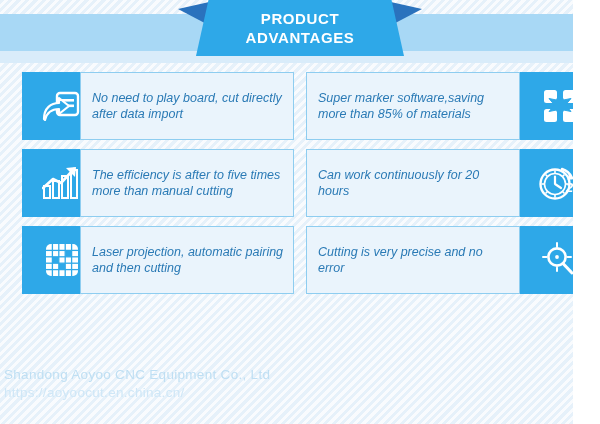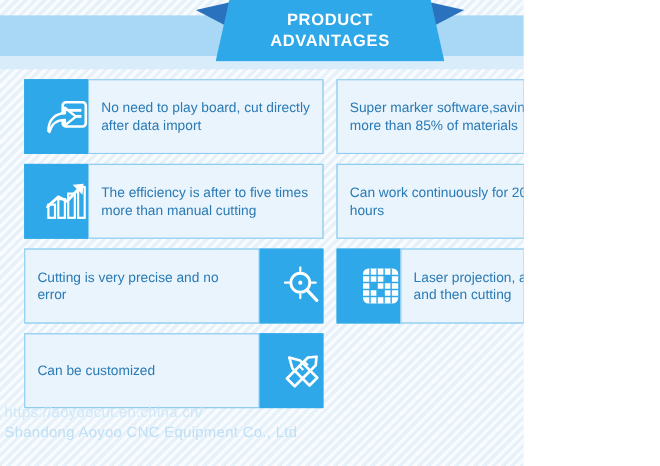--- a/index.html
+++ b/index.html
@@ -10,21 +10,21 @@
   body {
     width: 600px;
     height: 424px;
     overflow: hidden;
     font-family: "Liberation Sans", sans-serif;
     background: #ffffff;
   }
 
   #page {
     position: relative;
-    width: 476px;
+    width: 573px;
     height: 424px;
     background:
       repeating-linear-gradient(
         -45deg,
         rgba(255,255,255,0.0) 0px,
         rgba(255,255,255,0.0) 3px,
         rgba(255,255,255,0.75) 3px,
         rgba(255,255,255,0.75) 6px
       ),
       #e6f1fa;
@@ -95,20 +95,21 @@
     text-align: center;
     white-space: nowrap;
   }
 
   
   .grid {
     position: absolute;
     left: 22px;
     top: 72px;
     width: 556px;
+    font-style: italic;
   }
   .row {
     display: flex;
     justify-content: space-between;
     margin-bottom: 9px;
     height: 68px;
   }
   .card {
     display: flex;
     width: 272px;
@@ -263,39 +264,20 @@
         </div>
         <div class="text-box">
           <div class="card-text">Can work continuously for 20 hours</div>
         </div>
       </div>
 
     </div>
 
     <div class="row">
 
-      <div class="card right">
-        <div class="icon-box">
-          <svg width="38" height="36" viewBox="0 0 38 36">
-            <circle cx="17" cy="15" r="8.6" fill="none" stroke="#ffffff" stroke-width="2.6"></circle>
-            <circle cx="17" cy="15" r="1.9" fill="#ffffff"></circle>
-            <line x1="23" y1="21.5" x2="32" y2="31" stroke="#ffffff" stroke-width="3" stroke-linecap="round"></line>
-            <g stroke="#ffffff" stroke-width="2" stroke-linecap="round">
-              <line x1="17" y1="1" x2="17" y2="4.5"></line>
-              <line x1="17" y1="25.5" x2="17" y2="29"></line>
-              <line x1="3" y1="15" x2="6.5" y2="15"></line>
-              <line x1="27.5" y1="15" x2="31" y2="15"></line>
-            </g>
-          </svg>
-        </div>
-        <div class="text-box">
-          <div class="card-text">Cutting is very precise and no error</div>
-        </div>
-      </div>
-
       <div class="card">
         <div class="icon-box">
           <svg width="36" height="36" viewBox="0 0 36 36">
             <rect x="2" y="2" width="32" height="32" rx="5" fill="#ffffff"></rect>
             <g stroke="#2ea8e8" stroke-width="1.3">
               <line x1="2" y1="8.4" x2="34" y2="8.4"></line>
               <line x1="2" y1="14.8" x2="34" y2="14.8"></line>
               <line x1="2" y1="21.2" x2="34" y2="21.2"></line>
               <line x1="2" y1="27.6" x2="34" y2="27.6"></line>
               <line x1="8.4" y1="2" x2="8.4" y2="34"></line>
@@ -306,47 +288,47 @@
             <rect x="8.6" y="15" width="6.1" height="6.1" fill="#2ea8e8"></rect>
             <rect x="15" y="21.4" width="6.1" height="6.1" fill="#2ea8e8"></rect>
             <rect x="21.4" y="8.6" width="6.1" height="6.1" fill="#2ea8e8"></rect>
           </svg>
         </div>
         <div class="text-box">
           <div class="card-text">Laser projection, automatic pairing and then cutting</div>
         </div>
       </div>
 
+      <div class="card right">
+        <div class="icon-box">
+          <svg width="38" height="36" viewBox="0 0 38 36">
+            <circle cx="17" cy="15" r="8.6" fill="none" stroke="#ffffff" stroke-width="2.6"></circle>
+            <circle cx="17" cy="15" r="1.9" fill="#ffffff"></circle>
+            <line x1="23" y1="21.5" x2="32" y2="31" stroke="#ffffff" stroke-width="3" stroke-linecap="round"></line>
+            <g stroke="#ffffff" stroke-width="2" stroke-linecap="round">
+              <line x1="17" y1="1" x2="17" y2="4.5"></line>
+              <line x1="17" y1="25.5" x2="17" y2="29"></line>
+              <line x1="3" y1="15" x2="6.5" y2="15"></line>
+              <line x1="27.5" y1="15" x2="31" y2="15"></line>
+            </g>
+          </svg>
+        </div>
+        <div class="text-box">
+          <div class="card-text">Cutting is very precise and no error</div>
+        </div>
+      </div>
+
     </div>
 
     <div class="row">
 
 
-      <div class="card right">
-        <div class="icon-box">
-          <svg width="38" height="38" viewBox="0 0 38 38">
-            <g transform="rotate(45 19 19)">
-              <path d="M19 1 L24 7 L24 34 L14 34 L14 7 Z" fill="none" stroke="#ffffff" stroke-width="2.4" stroke-linejoin="round"></path>
-              <line x1="14" y1="12" x2="19" y2="12" stroke="#ffffff" stroke-width="2"></line>
-              <line x1="14" y1="18" x2="19" y2="18" stroke="#ffffff" stroke-width="2"></line>
-              <line x1="14" y1="24" x2="19" y2="24" stroke="#ffffff" stroke-width="2"></line>
-            </g>
-            <g transform="rotate(-45 19 19)">
-              <path d="M19 2 L24 11 L24 33 L14 33 L14 11 Z" fill="none" stroke="#ffffff" stroke-width="2.4" stroke-linejoin="round"></path>
-              <line x1="14" y1="24" x2="24" y2="24" stroke="#ffffff" stroke-width="2"></line>
-            </g>
-          </svg>
-        </div>
-        <div class="text-box">
-          <div class="card-text">Can be customized</div>
-        </div>
-      </div>
 
     </div>
 
   </div>
 
   <div class="watermark">
+    <div class="wm-line">Shandong Aoyoo CNC Equipment Co., Ltd</div>
     <div class="wm-line second">https://aoyoocut.en.china.cn/</div>
-    <div class="wm-line">Shandong Aoyoo CNC Equipment Co., Ltd</div>
   </div>
 
 </div>
 
 </body></html>

